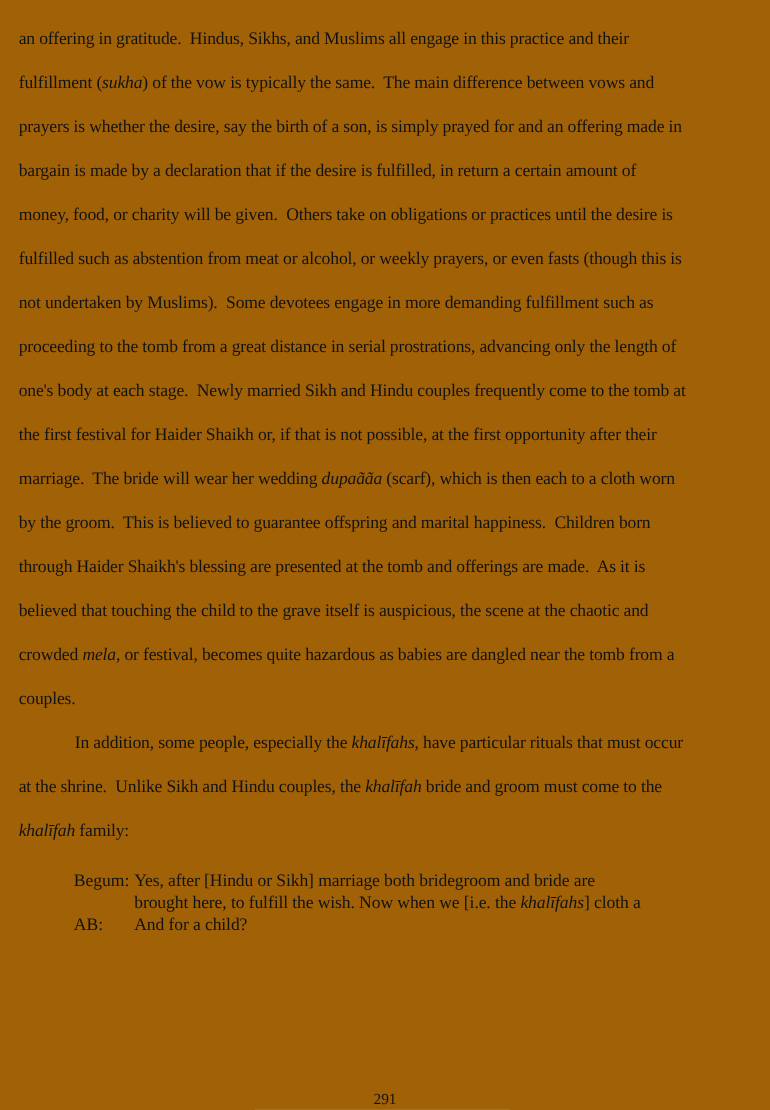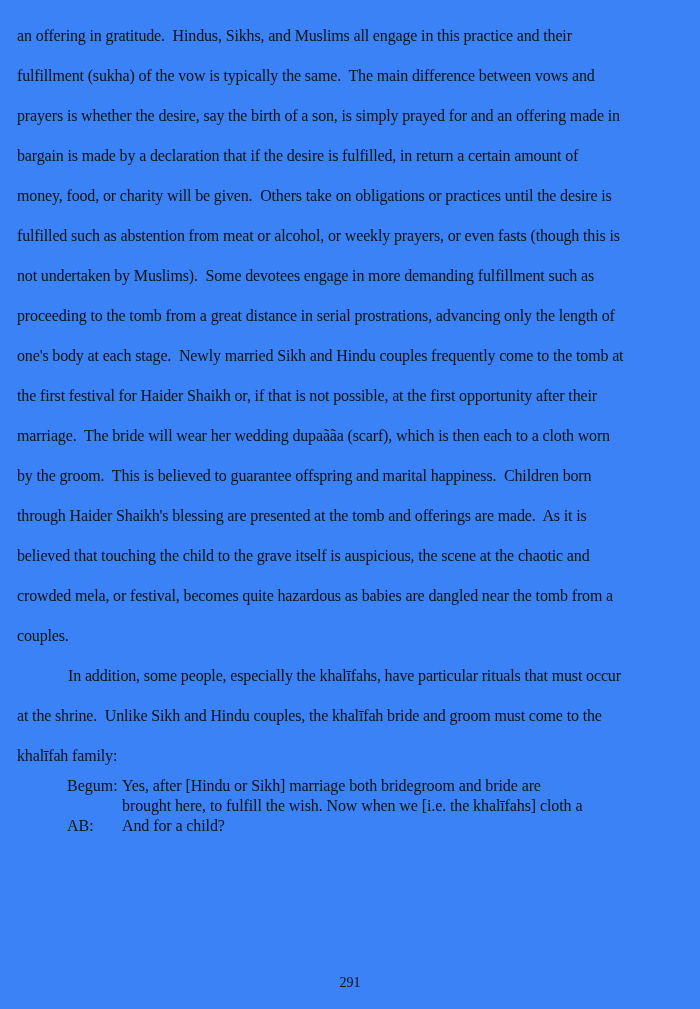--- a/index.html
+++ b/index.html
@@ -1,52 +1,52 @@
 <!DOCTYPE html>
 <html><head>
 <meta charset="utf-8">
 <style>
   html,body{margin:0;padding:0;background:#e8e8e8;}
   .page{
     position:relative;
     width:700px;height:1009px;
     margin:0 auto;
-    background:#3b82f6;
+    background:#a16207;
     color:#121212;
     font-family:"Liberation Serif","DejaVu Serif",serif;
     font-size:16px;
     box-sizing:border-box;
     padding:16px 16px 0 17px;
     overflow:hidden;
   }
   .line{
     height:40px;
     line-height:40px;
     white-space:pre;
     letter-spacing:-0.15px;
   }
-  .it{}
-  .quote{margin-top:0;}
+  .it{font-style:italic;}
+  .quote{margin-top:15px;}
   .q-row{display:flex;align-items:flex-start;}
   .q-label{
     margin-left:50px;
     width:55px;
     flex:0 0 55px;
     line-height:20px;
     white-space:pre;
   }
   .q-text{flex:1 1 auto;}
   .q-line{
     line-height:20px;
     white-space:pre;
     letter-spacing:-0.1px;
   }
   .page-number{
     position:absolute;
-    left:0;bottom:18px;
+    left:0;bottom:0;
     width:100%;
     text-align:center;
     font-size:14px;
   }
 </style>
 </head>
 <body>
 
 <div class="page">
   <div id="body-text">

